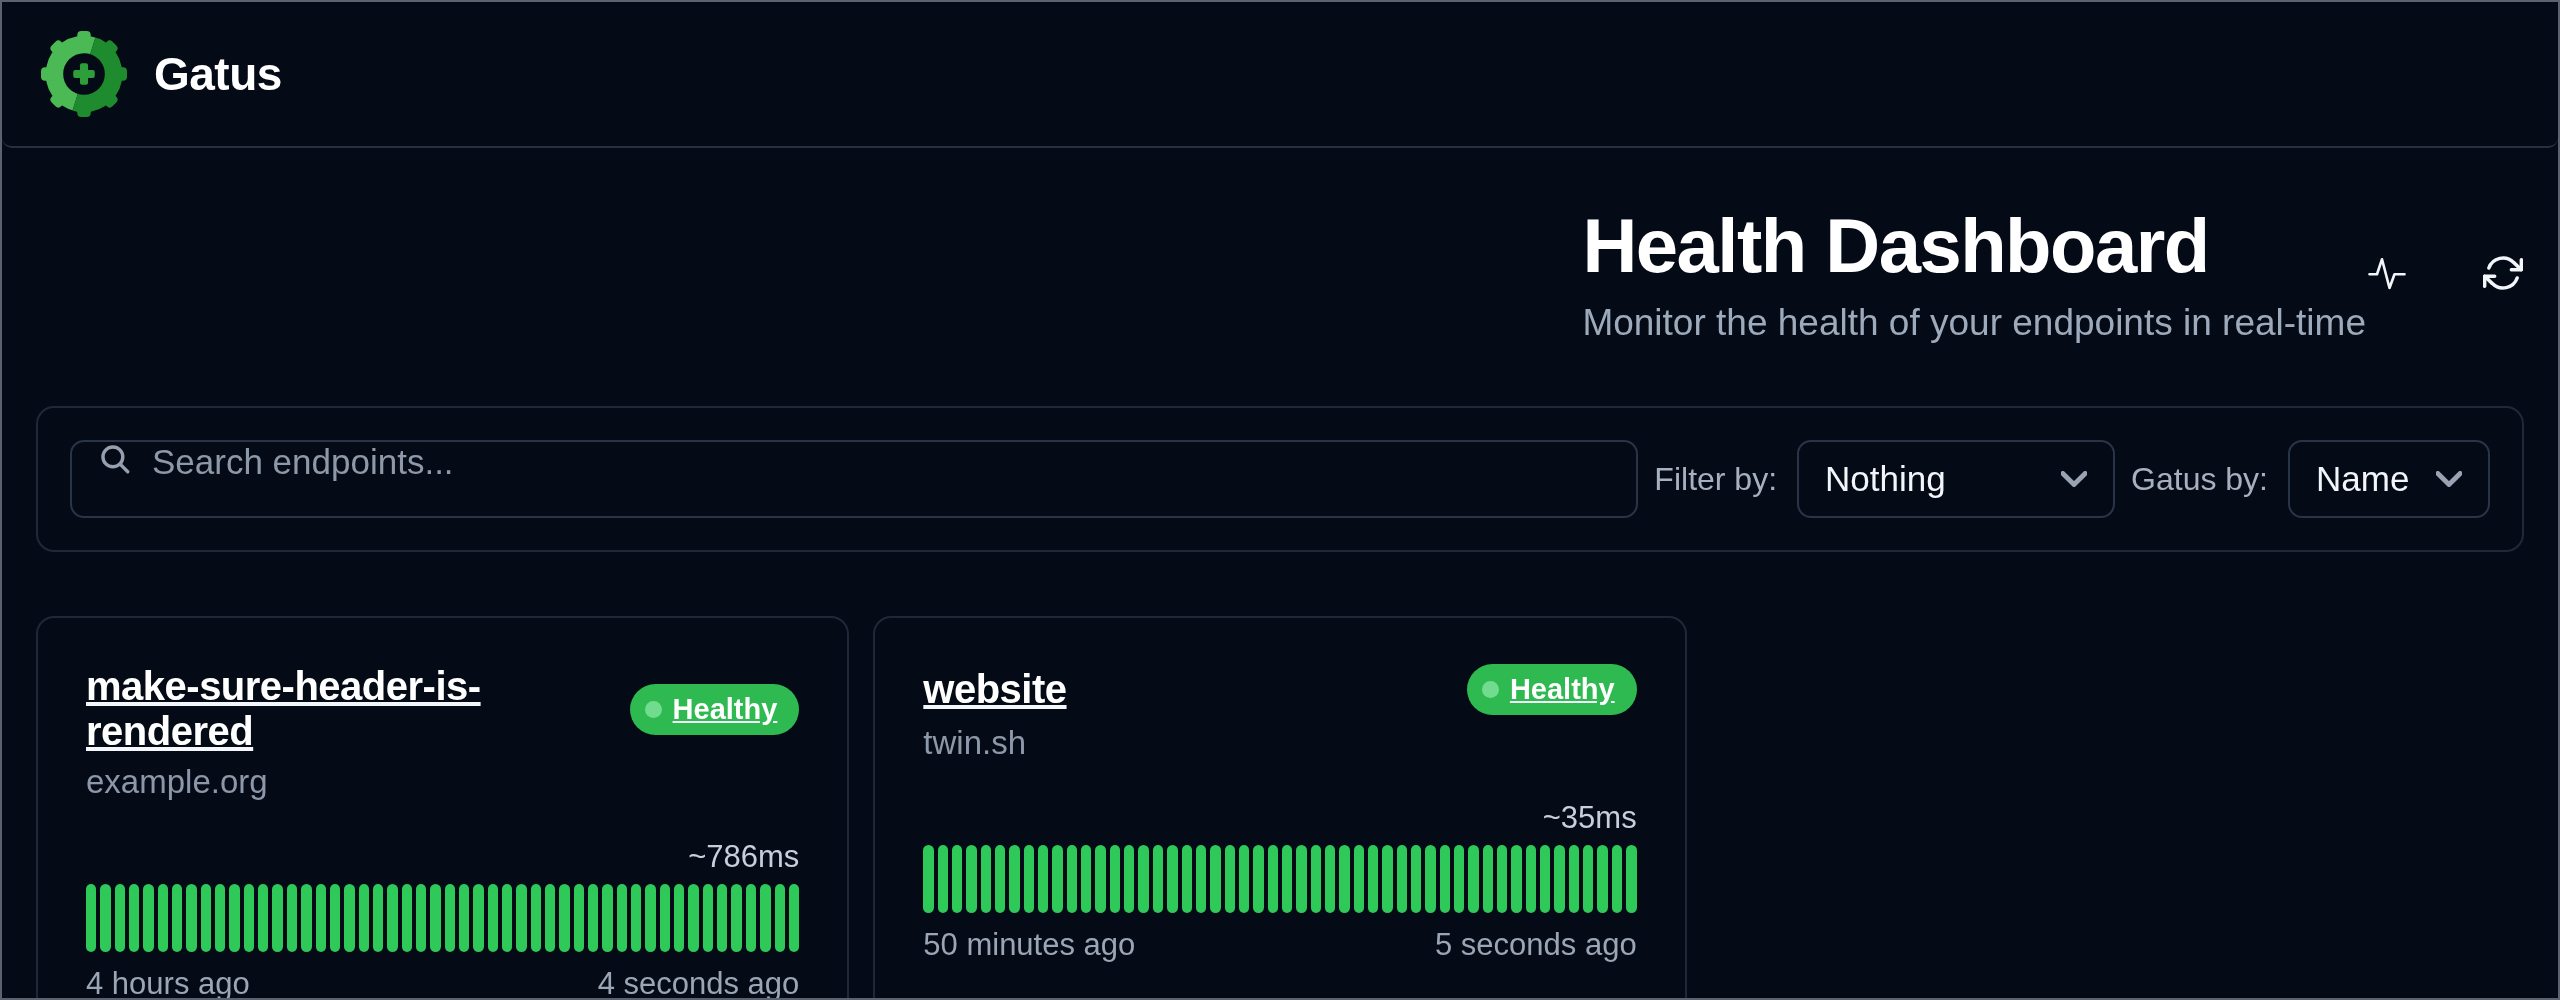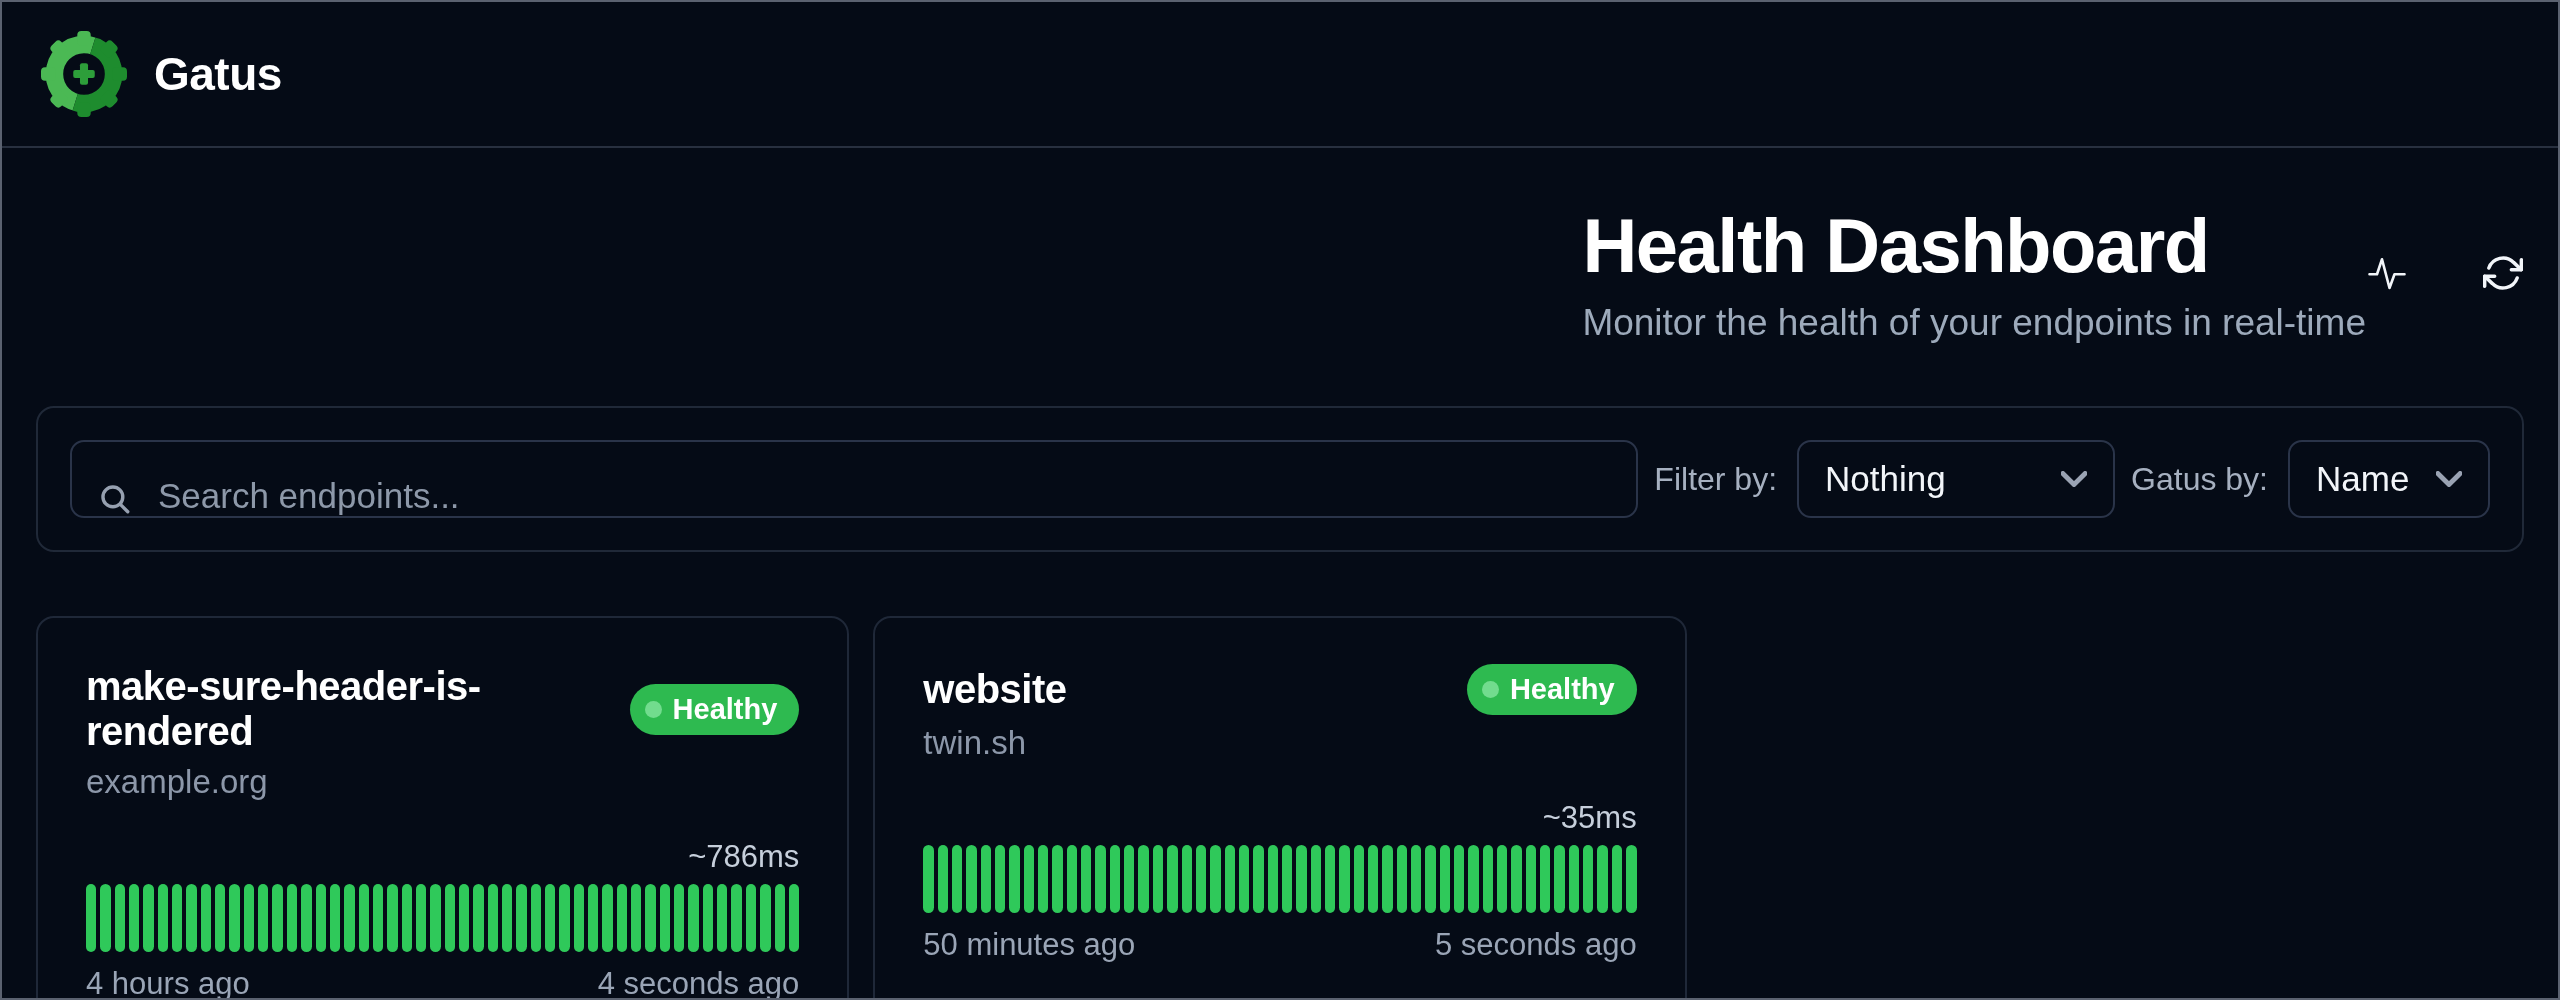--- a/index.html
+++ b/index.html
@@ -10,21 +10,21 @@
     position:relative; width:2560px; height:1000px;
     background:var(--page-bg,#050b16);
     border:2px solid #5b6270;
     overflow:hidden;
     color:#f3f6fa;
   }
 
   
   .topnav {
     height:146px; display:flex; align-items:center;
-    padding:0 34px; border-bottom:2px solid #28303f;
+    padding:0 34px; border-bottom:2px solid #28303f;border-radius:10px;
   }
   .brand { display:flex; align-items:center; cursor:pointer; }
   .brand svg { width:96px; height:86px; display:block; }
   .brand-name { font-size:46px; font-weight:700; letter-spacing:-0.5px; margin-left:22px; color:#fff; }
 
   
   .main { padding:0 34px; }
   .hero { display:flex; justify-content:flex-end; margin-top:60px; }
   .page-title { font-size:76px; font-weight:700; letter-spacing:-1.5px; color:#fff; line-height:1.0; }
   .page-subtitle { font-size:37px; color:#9daabb; margin-top:18px; }
@@ -32,21 +32,21 @@
   .icon-btn { width:42px; height:42px; cursor:pointer; display:flex; align-items:center; justify-content:center; }
   .icon-btn svg { width:40px; height:40px; stroke:#f2f5f9; fill:none; stroke-width:2.1; stroke-linecap:round; stroke-linejoin:round; }
 
   
   .toolbar {
     margin-top:62px; border:2px solid #202938; border-radius:18px;
     padding:32px; display:flex; align-items:center;
   }
   .searchbox {
     flex:1; height:78px; border:2px solid #2a3449; border-radius:14px;
-    display:flex; align-items:flex-end; padding:0 26px; gap:26px;
+    display:flex; align-items:flex-start; padding:0 26px; gap:20px;
   }
   .searchbox svg { width:34px; height:34px; stroke:#96a0b0; fill:none; stroke-width:2.4; stroke-linecap:round; flex:none; }
   .searchbox input {
     flex:1; background:transparent; border:none; outline:none;
     font-family:inherit; font-size:35px; color:#e9edf3;
   }
   .searchbox input::placeholder { color:#8d98a9; opacity:1; }
   .tb-label { font-size:32px; color:#a6b0c0; margin-left:16px; white-space:nowrap; }
   .selectbox {
     height:78px; border:2px solid #2a3449; border-radius:14px; margin-left:20px;
@@ -57,21 +57,21 @@
   .selectbox.sort  { width:202px; }
   .select-value { font-size:35px; color:#f2f5f9; }
   .selectbox svg { width:26px; height:16px; stroke:#9aa3b3; fill:none; stroke-width:2.6; stroke-linecap:round; stroke-linejoin:round; flex:none; margin-left:18px; }
 
   
   .cards { margin-top:64px; display:grid; grid-template-columns:repeat(3,1fr); gap:24px; }
   .card {
     border:2px solid #1f2838; border-radius:18px;
     padding:46px 48px 38px 48px; background:var(--page-bg,#050b16); cursor:pointer;
   }
-  .card-head { display:flex; align-items:center; justify-content:space-between; }
+  .card-head { display:flex; align-items:center; justify-content:space-between;text-decoration:underline; }
   .ep-name { font-size:40px; font-weight:700; letter-spacing:-0.5px; color:#fff; }
   .badge {
     display:flex; align-items:center; gap:11px;
     background:var(--badge-green,#2eba50); border-radius:999px;
     padding:9px 22px 9px 15px; flex:none;
   }
   .badge-dot { width:17px; height:17px; border-radius:50%; background:var(--badge-dot,#72dc8e); }
   .badge-label { font-size:29px; font-weight:700; color:#fff; }
   .ep-host { font-size:33px; color:#8c97a9; margin-top:9px; }
   .ep-ms { text-align:right; font-size:31px; color:#c6cfdb; margin-top:38px; }

